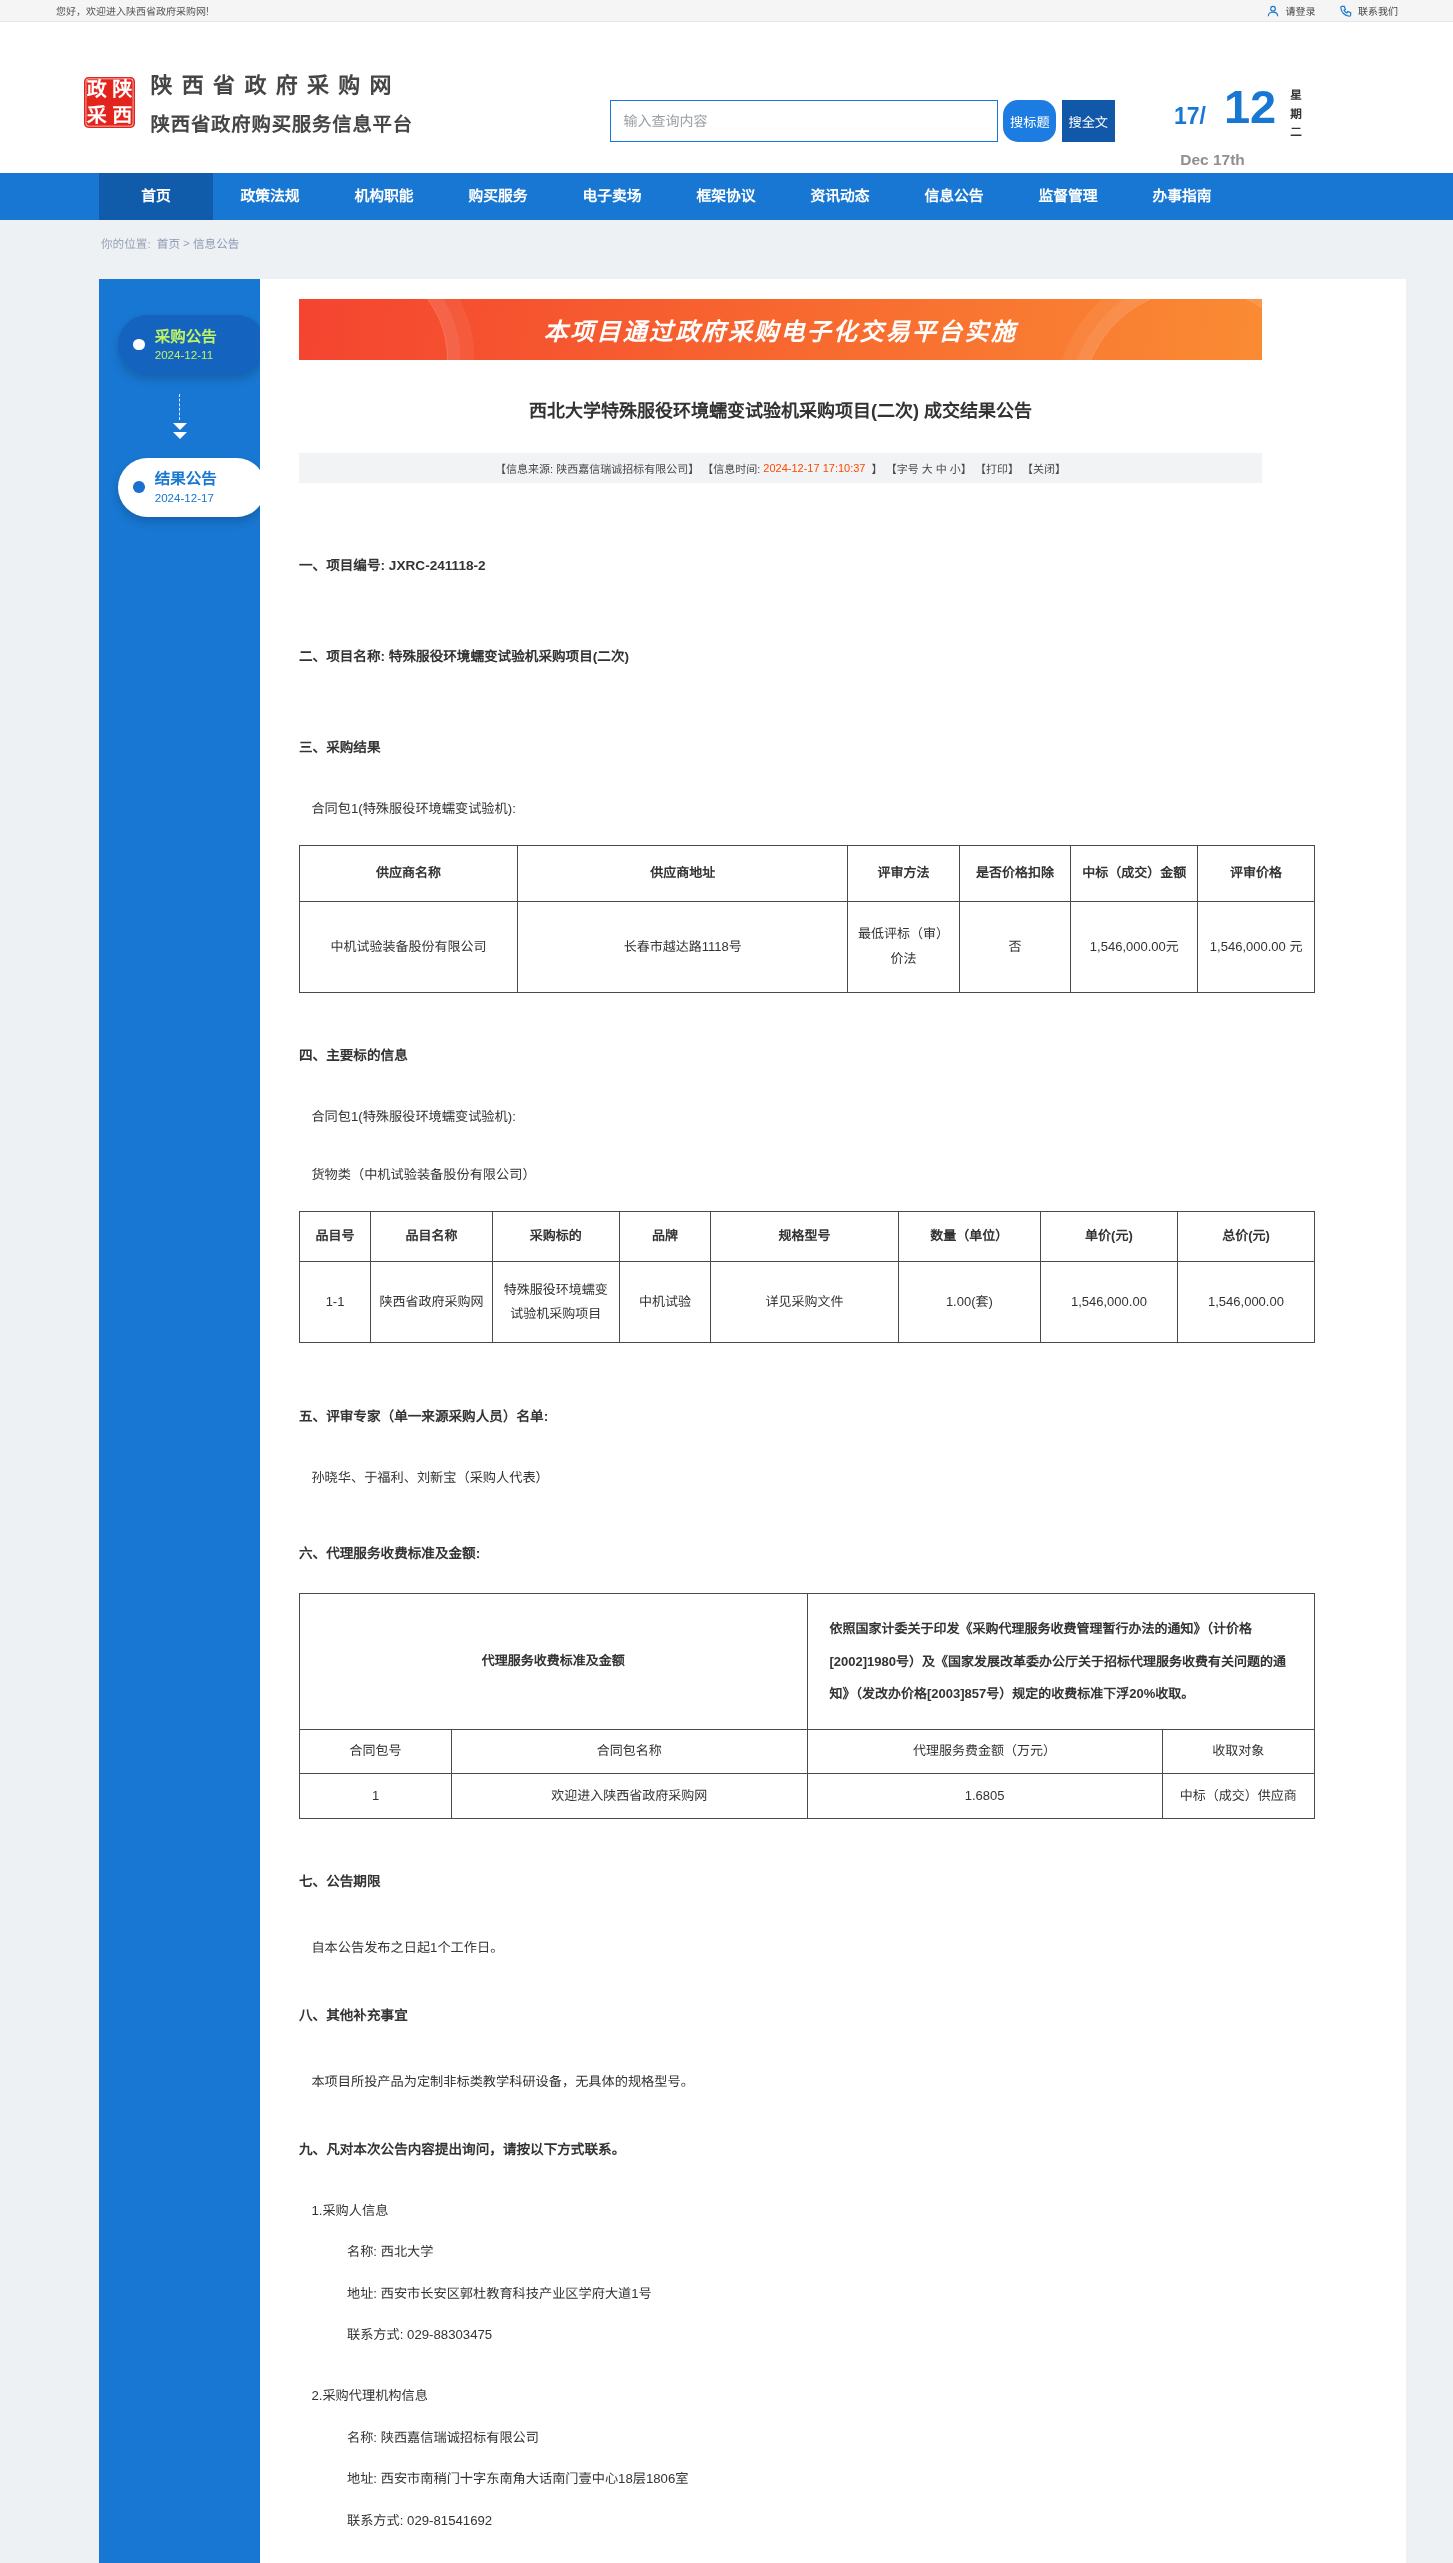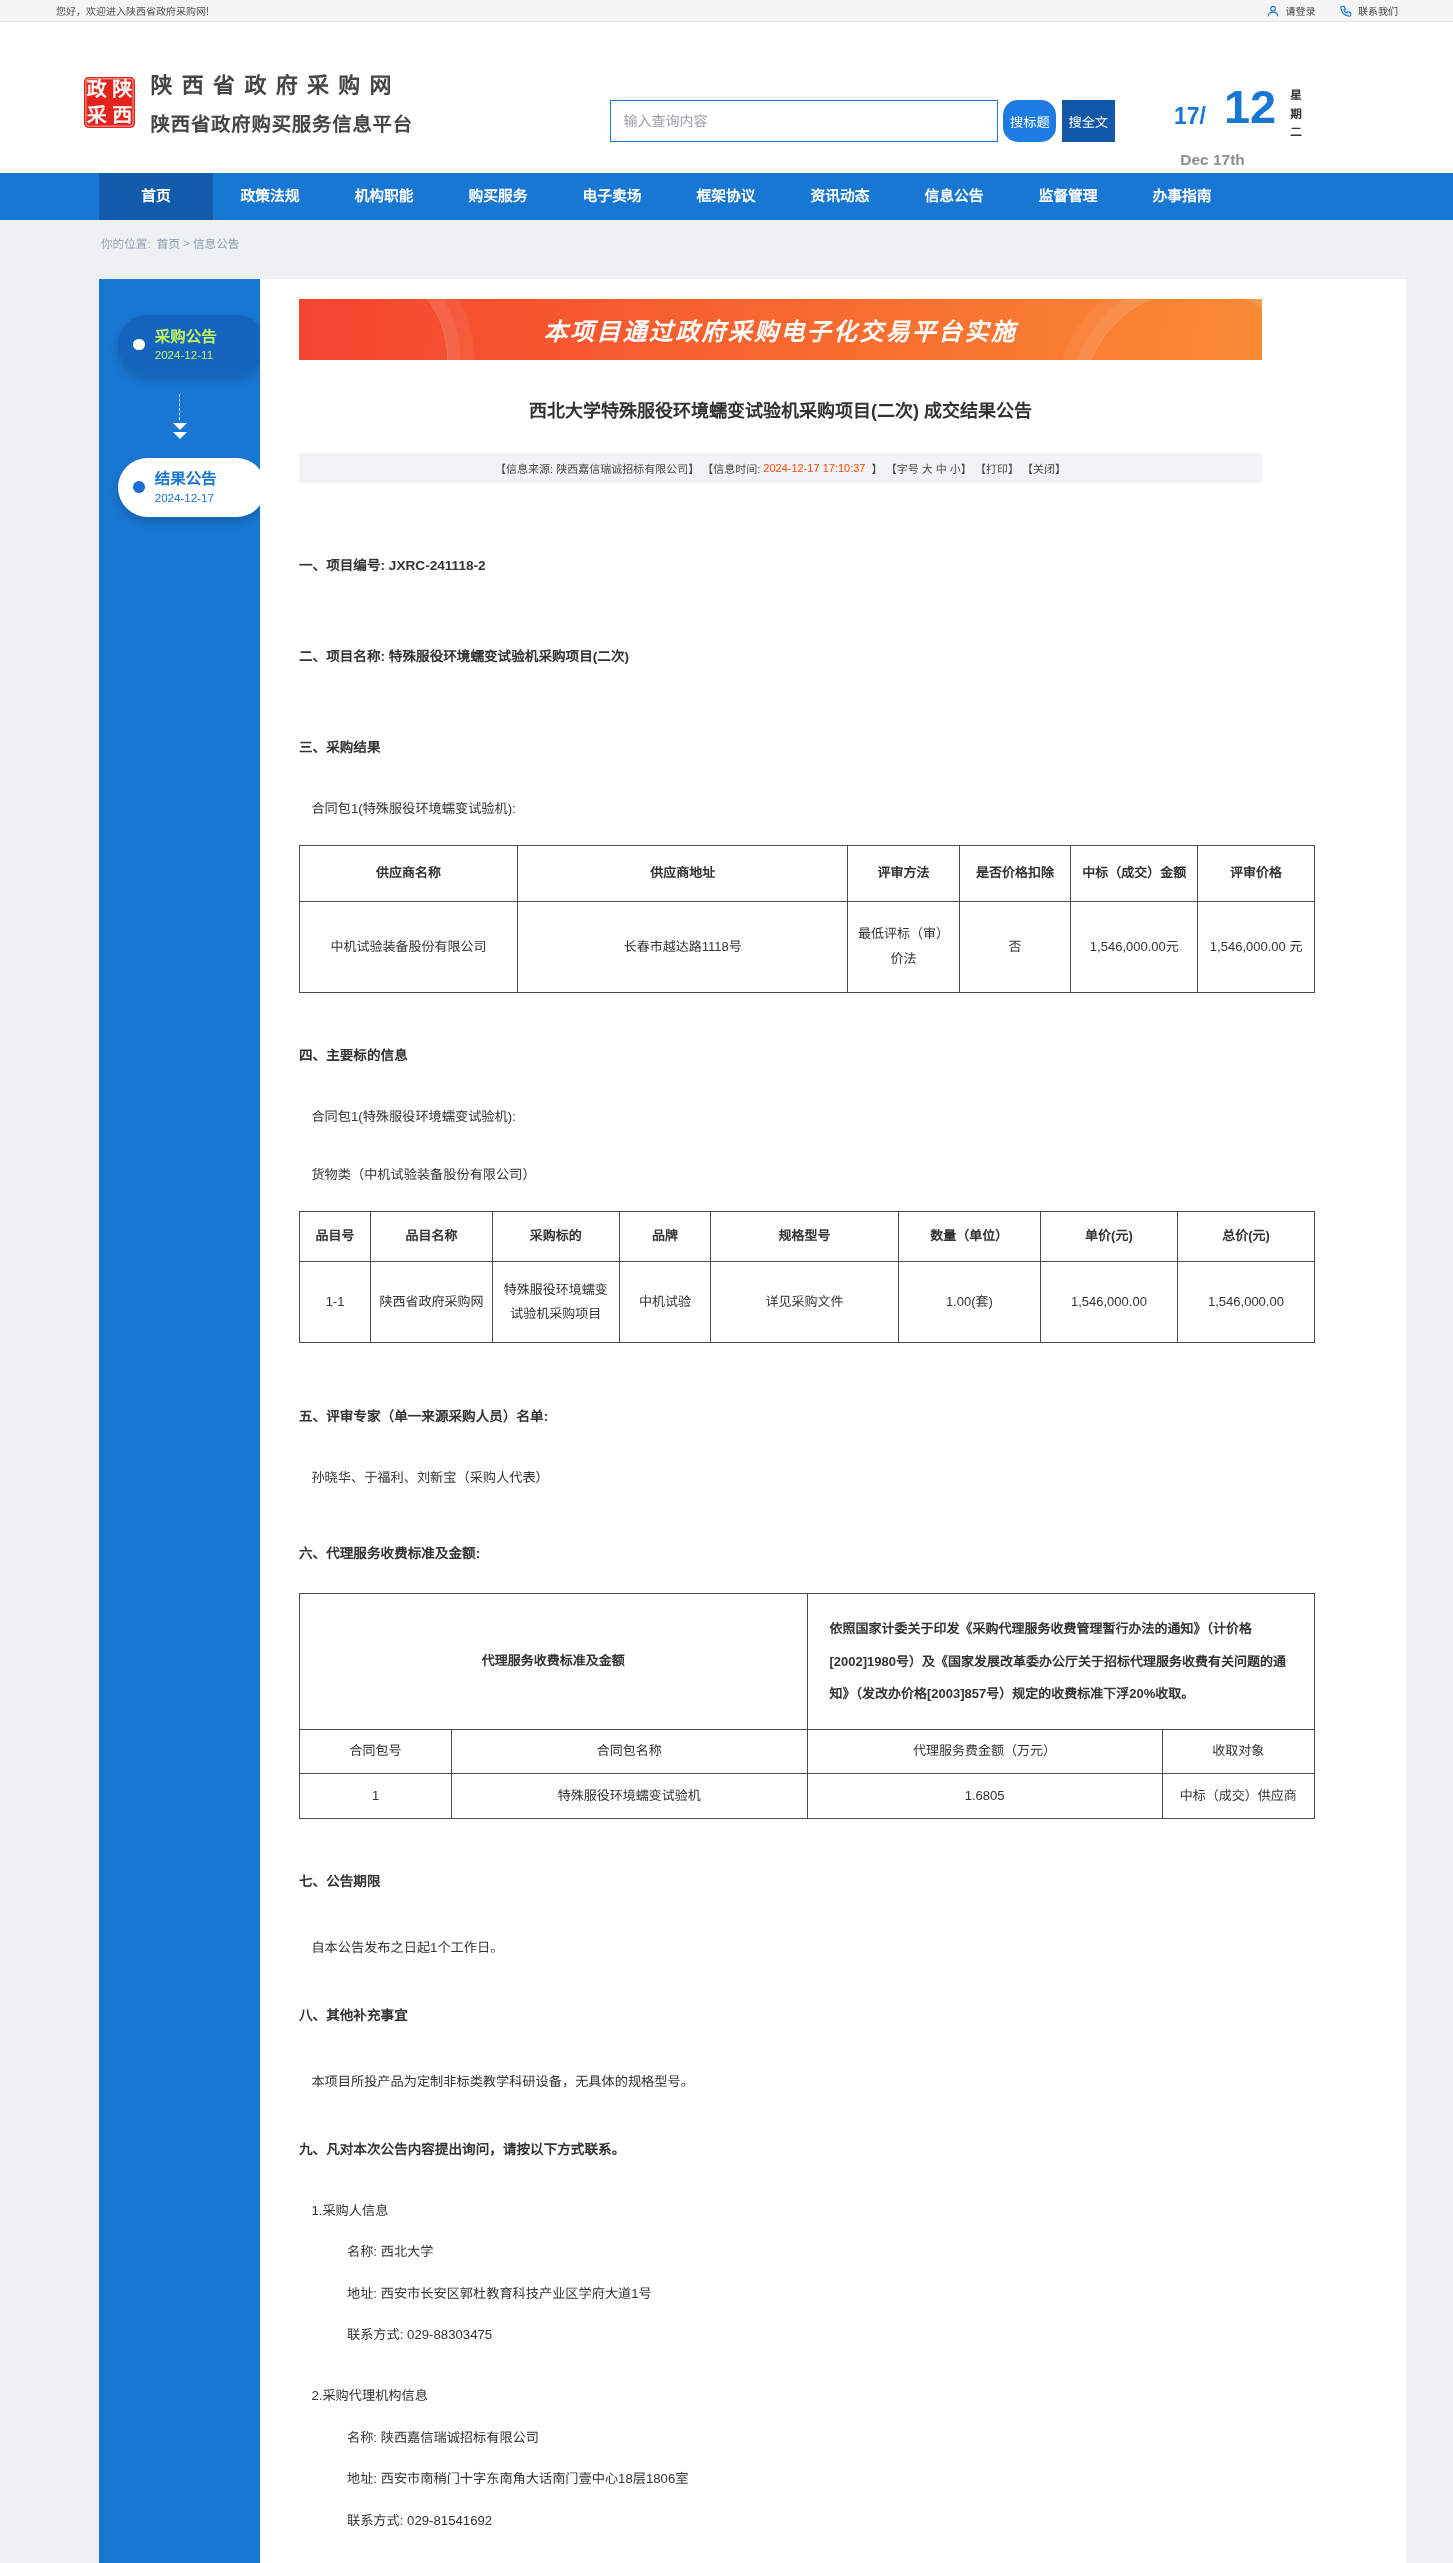--- a/index.html
+++ b/index.html
@@ -316,21 +316,21 @@
         <td colspan="2" class="fee-note">依照国家计委关于印发《采购代理服务收费管理暂行办法的通知》（计价格[2002]1980号）及《国家发展改革委办公厅关于招标代理服务收费有关问题的通知》（发改办价格[2003]857号）规定的收费标准下浮20%收取。</td>
       </tr>
       <tr class="fee-head">
         <th>合同包号</th>
         <th>合同包名称</th>
         <th>代理服务费金额（万元）</th>
         <th>收取对象</th>
       </tr>
       <tr>
         <td style="padding:9.3px 6.2px">1</td>
-        <td style="padding:9.3px 6.2px">特殊服役环境蠕变试验机</td>
+        <td style="padding:9.3px 6.2px">欢迎进入陕西省政府采购网</td>
         <td style="padding:9.3px 6.2px">1.6805</td>
         <td style="padding:9.3px 6.2px">中标（成交）供应商</td>
       </tr>
     </tbody>
       </table>
 
     <div class="h-sec" style="margin-top:51px">七、公告期限</div>
     <div class="p-sub" style="margin-top:47px">自本公告发布之日起1个工作日。</div>
     <div class="h-sec" style="margin-top:48px">八、其他补充事宜</div>
     <div class="p-sub" style="margin-top:47px">本项目所投产品为定制非标类教学科研设备，无具体的规格型号。</div>

